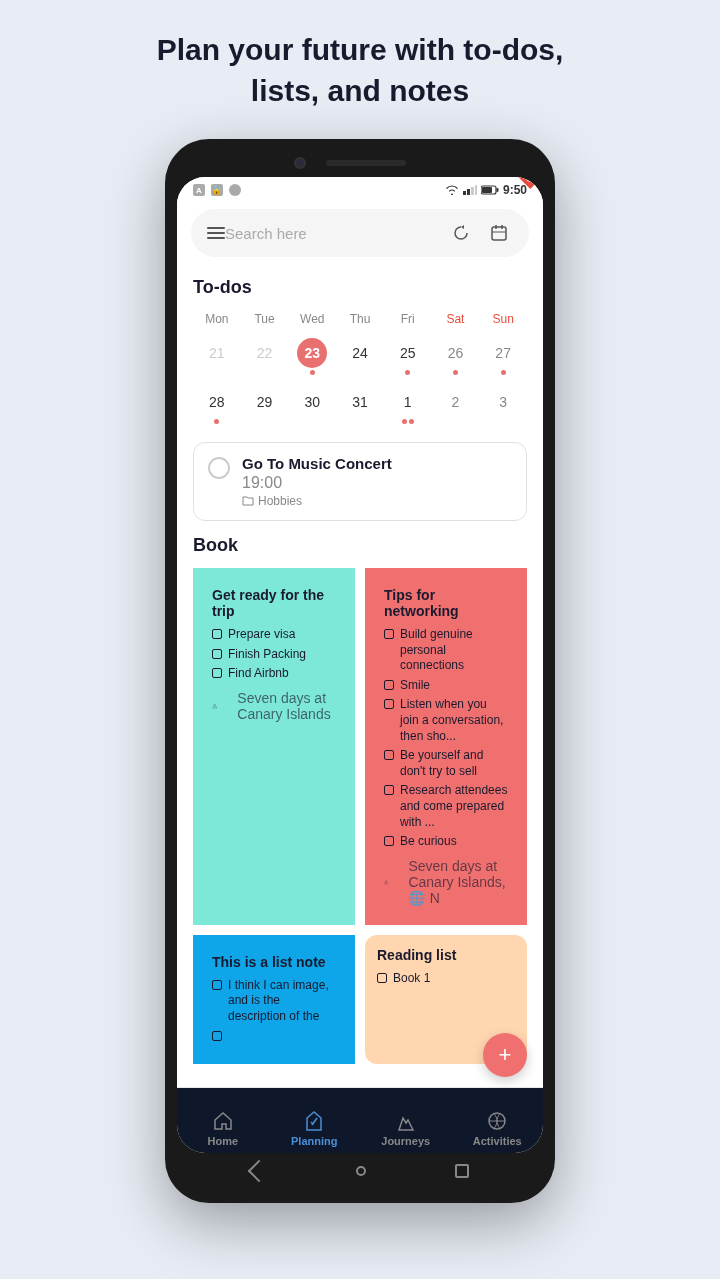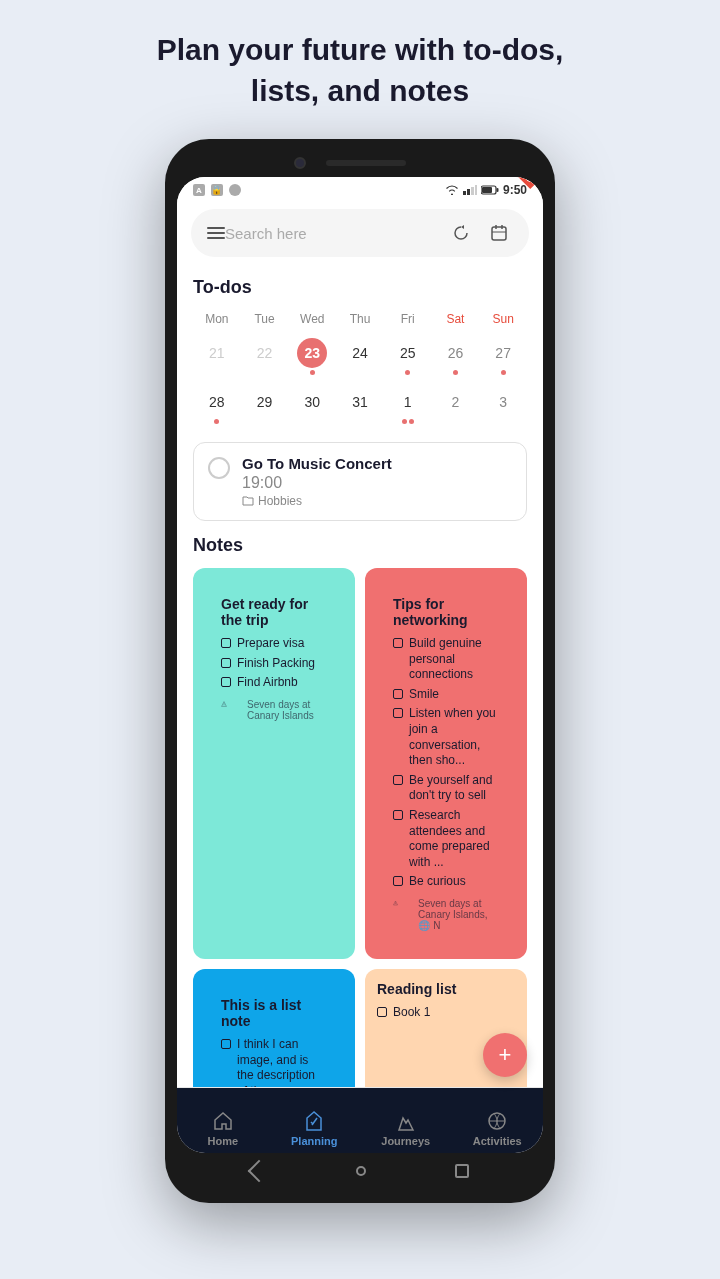--- a/index.html
+++ b/index.html
@@ -244,22 +244,22 @@
       gap: 4px;
       margin-top: 2px;
     }
     .notes-grid {
       display: grid;
       grid-template-columns: 1fr 1fr;
       gap: 10px;
       margin-bottom: 10px;
     }
     .note-card {
-      border-radius: 12px;
-      padding: 28px;
+      border-radius: 0;
+      padding: 19px;
     }
     .note-card.teal { background: #7de8d8; }
     .note-card.salmon { background: #f07070; }
     .note-card.teal-light { background: #0ea5e9; }
     .note-title {
       font-size: 14px;
       font-weight: 700;
       color: #1a1a2e;
       margin-bottom: 8px;
     }
@@ -278,25 +278,25 @@
     }
     .check-box {
       width: 10px;
       height: 10px;
       border: 1.5px solid #1a1a2e;
       border-radius: 2px;
       flex-shrink: 0;
       margin-top: 2px;
     }
     .note-footer {
-      font-size: 10px;
+      font-size: 14px;
       color: rgba(26,26,46,0.65);
       margin-top: 8px;
       display: flex;
-      align-items: flex-start;
+      align-items: center;
       gap: 20px;
     }
     .bottom-nav {
       background: #0f172a;
       border-top: 1px solid #e8e8e8;
       display: flex;
       justify-content: space-around;
       align-items: center;
       padding: 22px 0 6px;
       font-weight: bold;
@@ -529,21 +529,21 @@
               <svg width="12" height="12" viewBox="0 0 12 12">
                 <path d="M1 2h4l1 1h5v7H1V2z" stroke="#888" stroke-width="1" fill="none"></path>
               </svg>
               <span>Hobbies</span>
             </div>
           </div>
         </div>
       </div>
 
       <div>
-        <div class="section-title">Notes</div>
+        <div class="section-title">Book</div>
 
         <div class="notes-grid">
 
           <div class="note-card teal">
             <div class="note-title">Get ready for the trip</div>
             <ul class="note-checklist">
               <li>
                   <div class="check-box"></div>
                   <span>Prepare visa</span>
                 </li>

